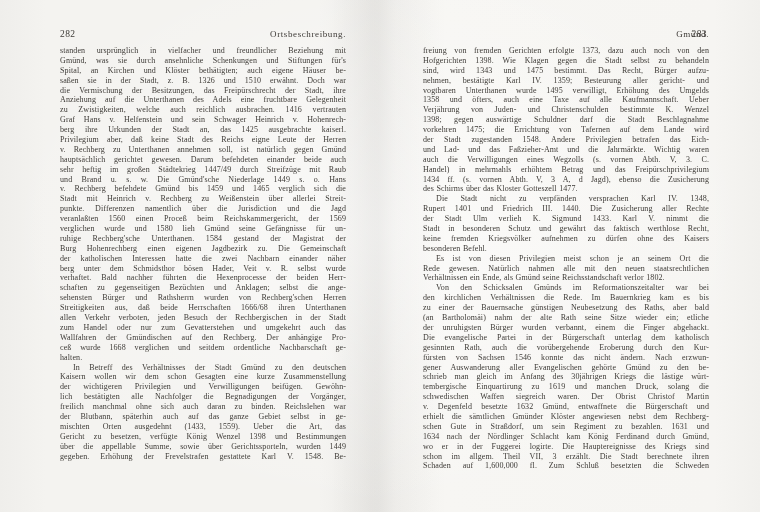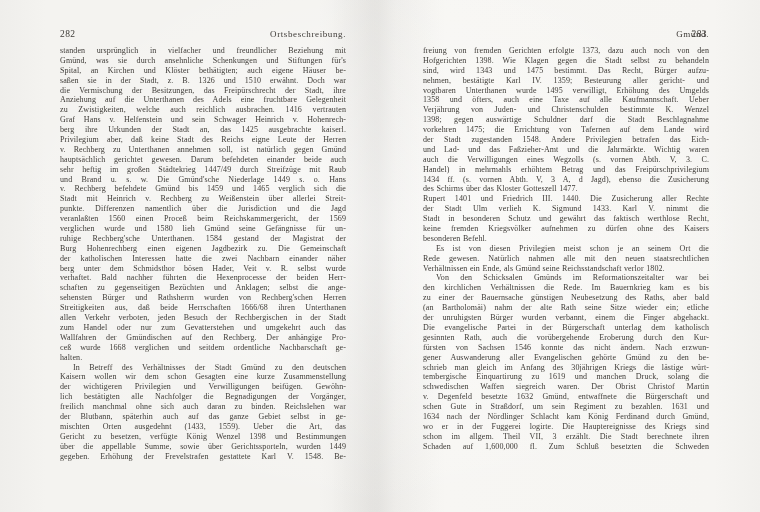--- a/index.html
+++ b/index.html
@@ -143,20 +143,21 @@
         <div class="line">1358 und öfters, auch eine Taxe auf alle Kaufmannschaft.  Ueber</div>
         <div class="line">Verjährung von Juden- und Christenschulden bestimmte K. Wenzel</div>
         <div class="line">1398; gegen auswärtige Schuldner darf die Stadt Beschlagnahme</div>
         <div class="line">vorkehren 1475; die Errichtung von Tafernen auf dem Lande wird</div>
         <div class="line">der Stadt zugestanden 1548.  Andere Privilegien betrafen das Eich-</div>
         <div class="line">und Lad- und das Faßzieher-Amt und die Jahrmärkte.  Wichtig waren</div>
         <div class="line">auch die Verwilligungen eines Wegzolls (s. vornen Abth. V, 3. C.</div>
         <div class="line">Handel) in mehrmahls erhöhtem Betrag und das Freipürschprivilegium</div>
         <div class="line">1434 ff. (s. vornen Abth. V, 3 A, d Jagd), ebenso die Zusicherung</div>
         <div class="line end">des Schirms über das Kloster Gotteszell 1477.</div>
+        <div class="line indent">Die Stadt nicht zu verpfänden versprachen Karl IV. 1348,</div>
         <div class="line">Rupert 1401 und Friedrich III. 1440.  Die Zusicherung aller Rechte</div>
         <div class="line">der Stadt Ulm verlieh K. Sigmund 1433.  Karl V. nimmt die</div>
         <div class="line">Stadt in besonderen Schutz und gewährt das faktisch werthlose Recht,</div>
         <div class="line">keine fremden Kriegsvölker aufnehmen zu dürfen ohne des Kaisers</div>
         <div class="line end">besonderen Befehl.</div>
         <div class="line indent">Es ist von diesen Privilegien meist schon je an seinem Ort die</div>
         <div class="line">Rede gewesen.  Natürlich nahmen alle mit den neuen staatsrechtlichen</div>
         <div class="line end">Verhältnissen ein Ende, als Gmünd seine Reichsstandschaft verlor 1802.</div>
         <div class="line indent">Von den Schicksalen Gmünds im Reformationszeitalter war bei</div>
         <div class="line">den kirchlichen Verhältnissen die Rede.  Im Bauernkrieg kam es bis</div>
@@ -164,20 +165,21 @@
         <div class="line">(an Bartholomäi) nahm der alte Rath seine Sitze wieder ein; etliche</div>
         <div class="line">der unruhigsten Bürger wurden verbannt, einem die Finger abgehackt.</div>
         <div class="line">Die evangelische Partei in der Bürgerschaft unterlag dem katholisch</div>
         <div class="line">gesinnten Rath, auch die vorübergehende Eroberung durch den Kur-</div>
         <div class="line">fürsten von Sachsen 1546 konnte das nicht ändern.  Nach erzwun-</div>
         <div class="line">gener Auswanderung aller Evangelischen gehörte Gmünd zu den be-</div>
         <div class="line">schrieb man gleich im Anfang des 30jährigen Kriegs die lästige würt-</div>
         <div class="line">tembergische Einquartirung zu 1619 und manchen Druck, solang die</div>
         <div class="line">schwedischen Waffen siegreich waren.  Der Obrist Christof Martin</div>
         <div class="line">v. Degenfeld besetzte 1632 Gmünd, entwaffnete die Bürgerschaft und</div>
+        <div class="line">erhielt die sämtlichen Gmünder Klöster angewiesen nebst dem Rechberg-</div>
         <div class="line">schen Gute in Straßdorf, um sein Regiment zu bezahlen.  1631 und</div>
         <div class="line">1634 nach der Nördlinger Schlacht kam König Ferdinand durch Gmünd,</div>
         <div class="line">wo er in der Fuggerei logirte.  Die Hauptereignisse des Kriegs sind</div>
         <div class="line">schon im allgem. Theil VII, 3 erzählt.  Die Stadt berechnete ihren</div>
         <div class="line">Schaden auf 1,600,000 fl.  Zum Schluß besetzten die Schweden</div>
       </div>
   </div>
 </div>
 
 </body></html>

